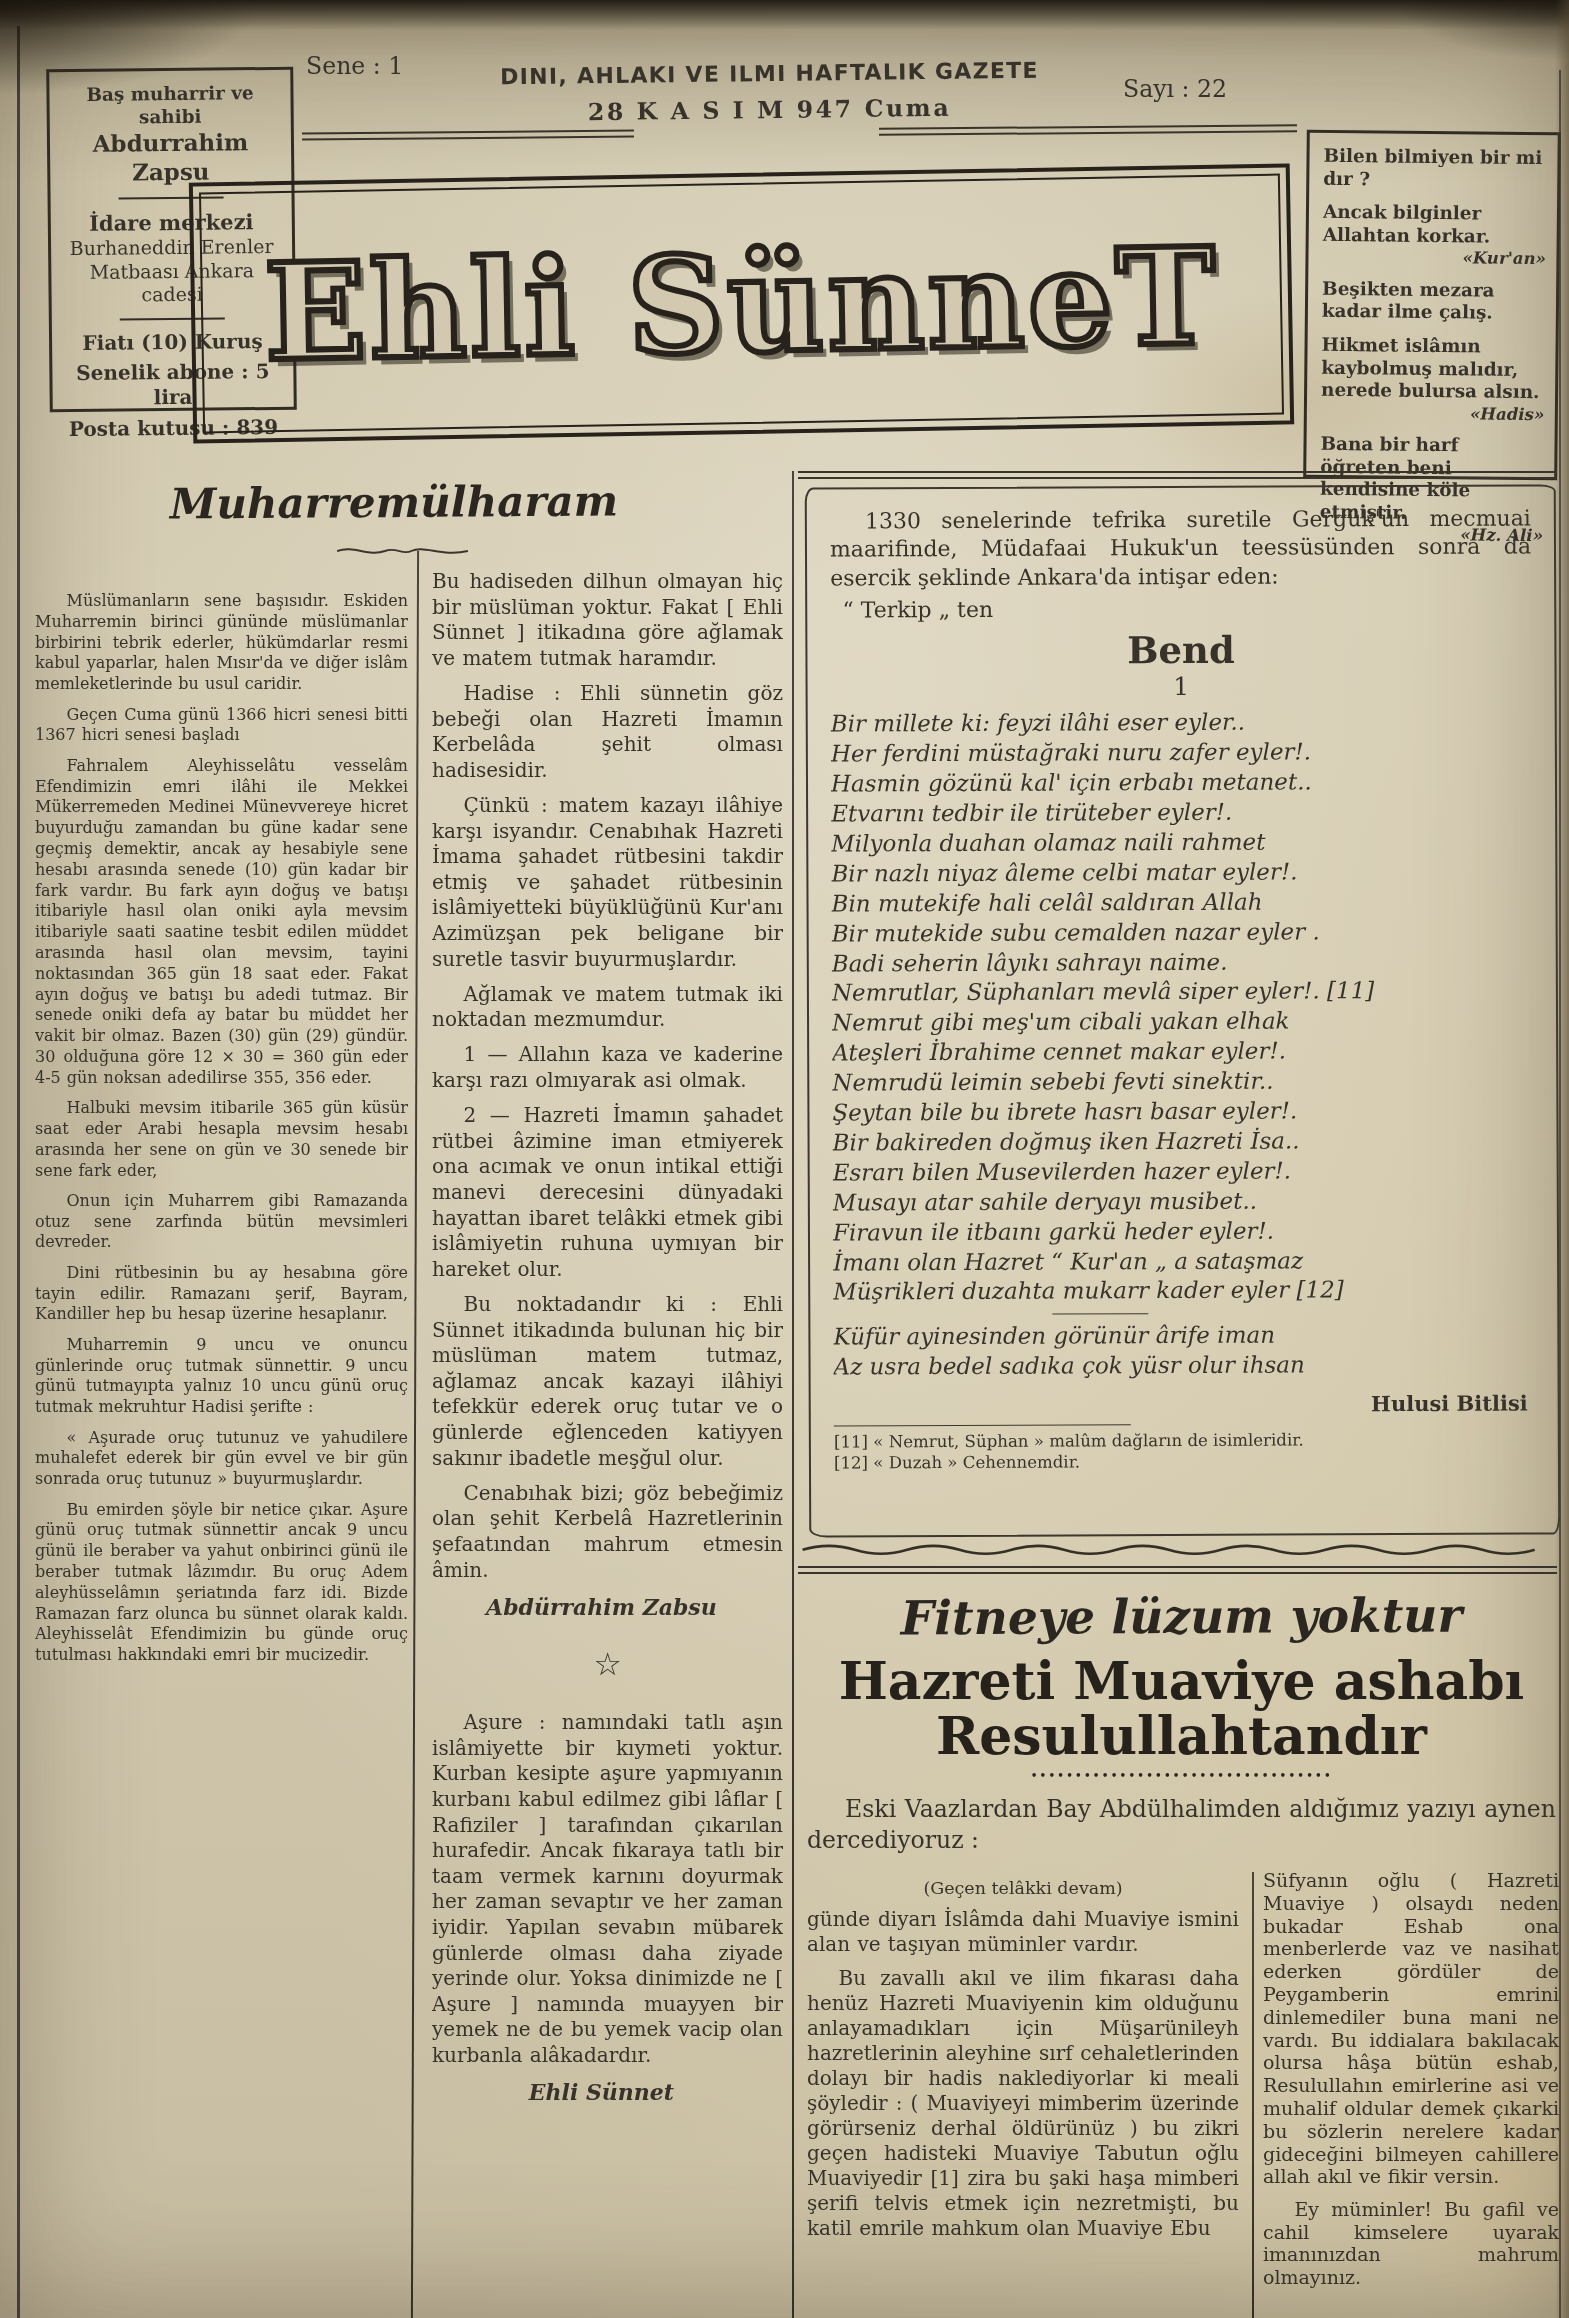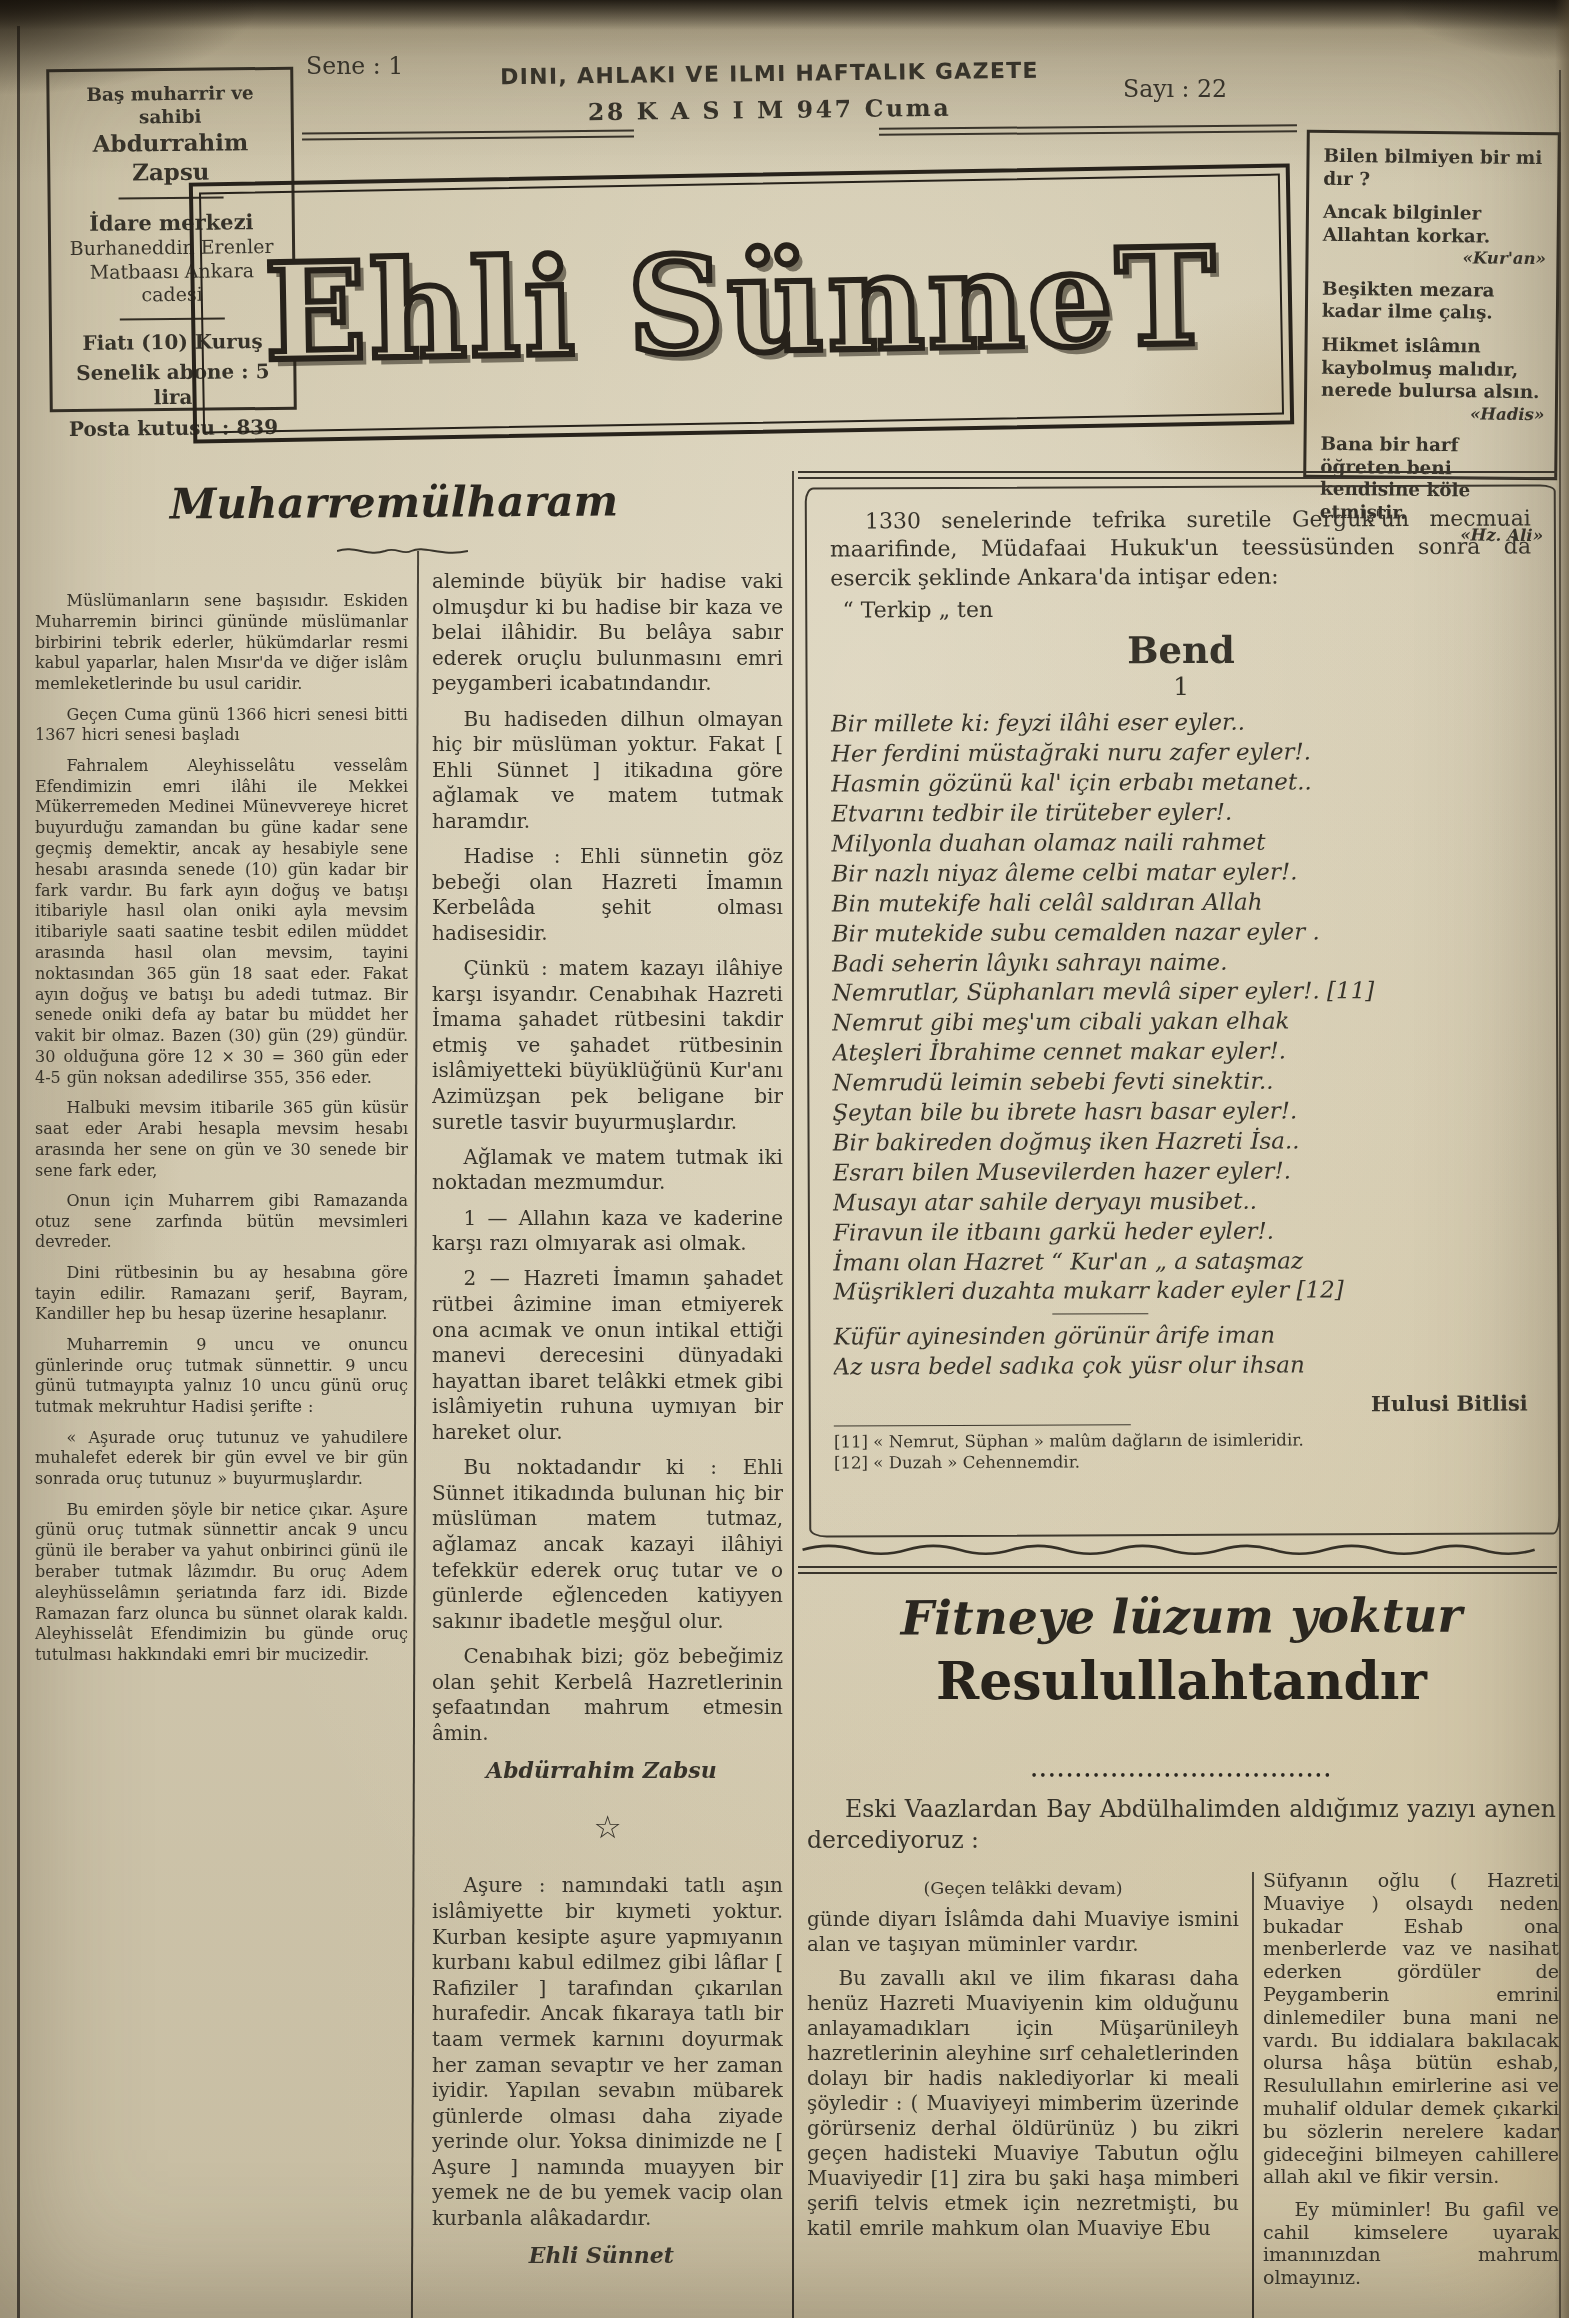--- a/index.html
+++ b/index.html
@@ -209,21 +209,20 @@
         <p class="para">Onun için Muharrem gibi Ramazanda otuz sene zarfında bütün mevsimleri devreder.</p>
         <p class="para">Dini rütbesinin bu ay hesabına göre tayin edilir. Ramazanı şerif, Bayram, Kandiller hep bu hesap üzerine hesaplanır.</p>
         <p class="para">Muharremin 9 uncu ve onuncu günlerinde oruç tutmak sünnettir. 9 uncu günü tutmayıpta yalnız 10 uncu günü oruç tutmak mekruhtur Hadisi şerifte :</p>
         <p class="para">« Aşurade oruç tutunuz ve yahudilere muhalefet ederek bir gün evvel ve bir gün sonrada oruç tutunuz » buyurmuşlardır.</p>
         <p class="para">Bu emirden şöyle bir netice çıkar. Aşure günü oruç tutmak sünnettir ancak 9 uncu günü ile beraber va yahut onbirinci günü ile beraber tutmak lâzımdır. Bu oruç Adem aleyhüsselâmın şeriatında farz idi. Bizde Ramazan farz olunca bu sünnet olarak kaldı. Aleyhisselât Efendimizin bu günde oruç tutulması hakkındaki emri bir mucizedir.</p>
       </div>
   </div>
 
   <div class="colB cont-col">
     <div class="list">
-        <p class="para">aleminde büyük bir hadise vaki olmuşdur ki bu hadise bir kaza ve belai ilâhidir. Bu belâya sabır ederek oruçlu bulunmasını emri peygamberi icabatındandır.</p>
         <p class="para">Bu hadiseden dilhun olmayan hiç bir müslüman yoktur. Fakat [ Ehli Sünnet ] itikadına göre ağlamak ve matem tutmak haramdır.</p>
         <p class="para">Hadise : Ehli sünnetin göz bebeği olan Hazreti İmamın Kerbelâda şehit olması hadisesidir.</p>
         <p class="para">Çünkü : matem kazayı ilâhiye karşı isyandır. Cenabıhak Hazreti İmama şahadet rütbesini takdir etmiş ve şahadet rütbesinin islâmiyetteki büyüklüğünü Kur'anı Azimüzşan pek beligane bir suretle tasvir buyurmuşlardır.</p>
         <p class="para">Ağlamak ve matem tutmak iki noktadan mezmumdur.</p>
         <p class="para">1 — Allahın kaza ve kaderine karşı razı olmıyarak asi olmak.</p>
         <p class="para">2 — Hazreti İmamın şahadet rütbei âzimine iman etmiyerek ona acımak ve onun intikal ettiği manevi derecesini dünyadaki hayattan ibaret telâkki etmek gibi islâmiyetin ruhuna uymıyan bir hareket olur.</p>
         <p class="para">Bu noktadandır ki :  Ehli Sünnet itikadında bulunan hiç bir müslüman matem tutmaz, ağlamaz ancak kazayi ilâhiyi tefekkür ederek oruç tutar ve o günlerde eğlenceden katiyyen sakınır ibadetle meşğul olur.</p>
         <p class="para">Cenabıhak bizi; göz bebeğimiz olan şehit Kerbelâ Hazretlerinin şefaatından mahrum etmesin âmin.</p>
       </div>
     <div class="sig-right">Abdürrahim Zabsu</div>
@@ -274,20 +273,21 @@
 
   <div class="wave">
     <svg width="757" height="15.7" viewBox="0 0 865 18">
         <path d="M0 9 q 30 -9 60 0 t 60 0 t 60 0 t 60 0 t 60 0 t 60 0 t 60 0 t 60 0 t 60 0 t 60 0 t 60 0 t 60 0 t 60 0 t 60 0" stroke="#353026" stroke-width="3" fill="none"></path>
       </svg>
   </div>
   <div class="dbl-rule" id="rule-above-a2"></div>
 
   <div class="a2-kicker">Fitneye lüzum yoktur</div>
   <div class="a2-headline">
+    <div>Hazreti Muaviye ashabı</div>
     <div>Resulullahtandır</div>
   </div>
   <div class="a2-ornament">••••••••••••••••••••••••••••••••••</div>
   <p class="a2-intro">Eski Vaazlardan Bay Abdülhalimden aldığımız yazıyı aynen dercediyoruz :</p>
 
   <div class="a2colA cont-col">
     <div class="continued">(Geçen telâkki devam)</div>
     <div class="list">
         <p class="para">günde diyarı İslâmda dahi Muaviye ismini alan ve taşıyan müminler vardır.</p>
         <p class="para">Bu zavallı akıl ve ilim fıkarası daha henüz Hazreti Muaviyenin kim olduğunu anlayamadıkları için Müşarünileyh hazretlerinin aleyhine sırf cehaletlerinden dolayı bir hadis naklediyorlar ki meali şöyledir :  ( Muaviyeyi mimberim üzerinde görürseniz derhal öldürünüz )  bu zikri geçen hadisteki Muaviye Tabutun oğlu Muaviyedir [1] zira bu şaki haşa mimberi şerifi telvis etmek için nezretmişti, bu katil emrile mahkum olan Muaviye Ebu</p>

